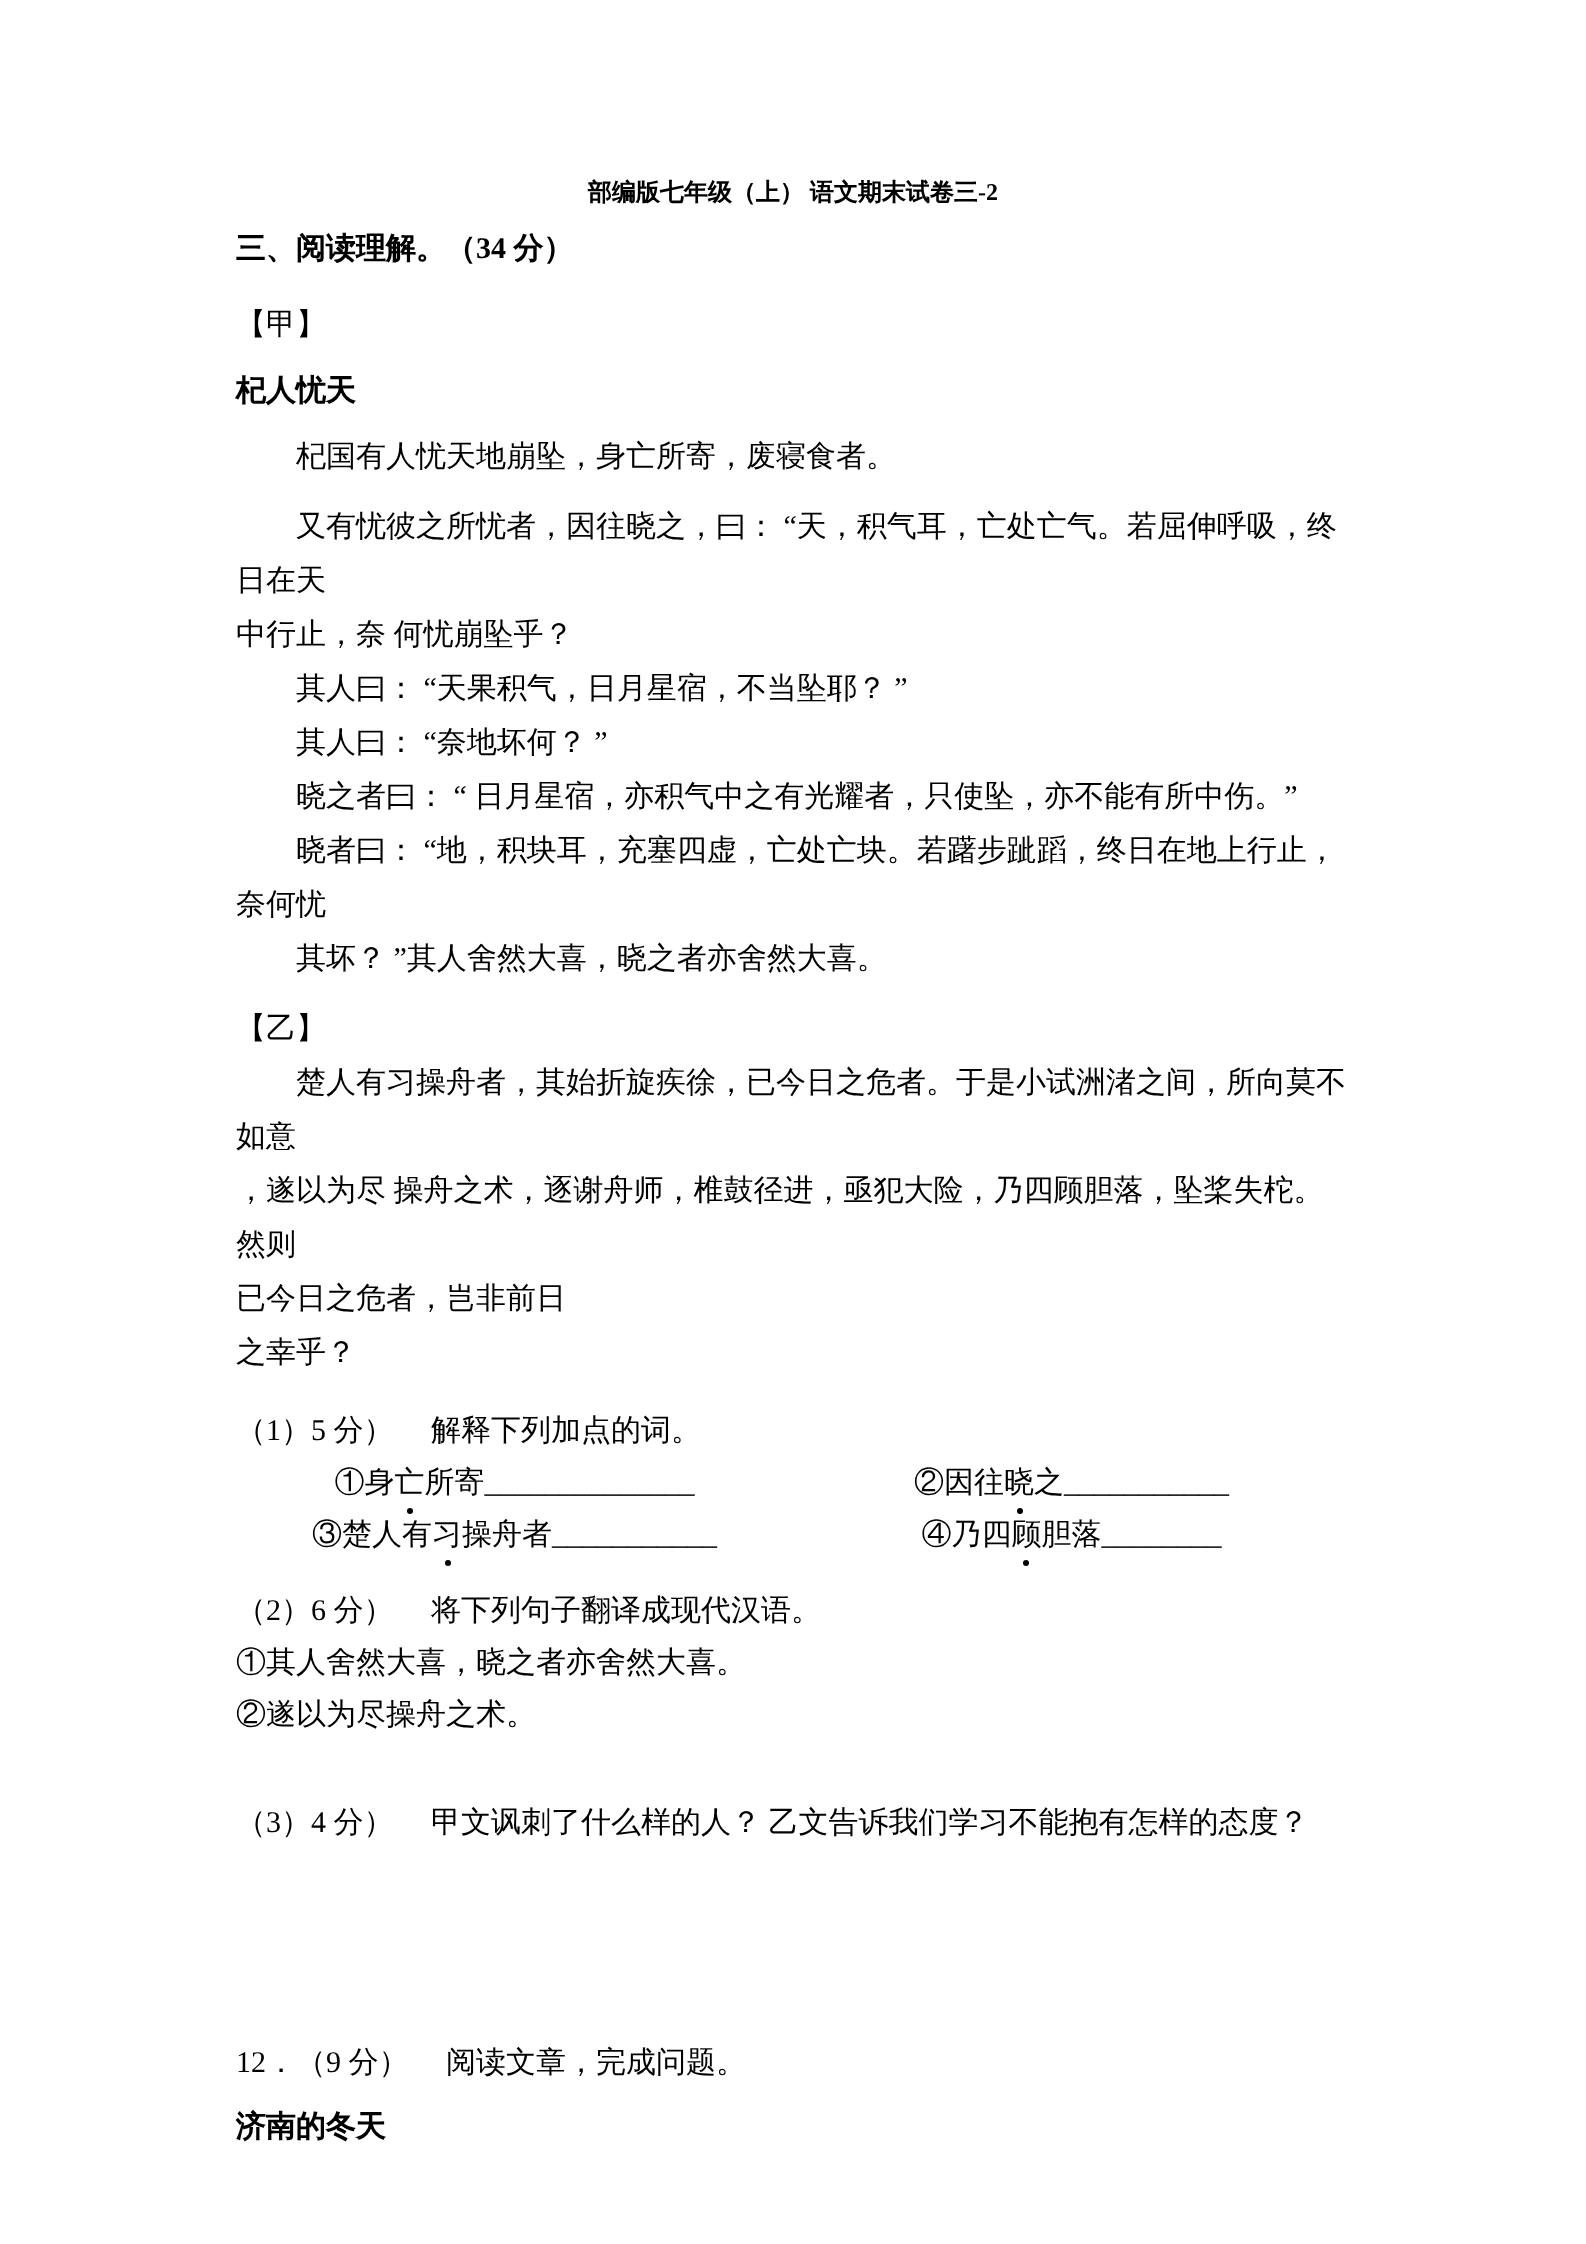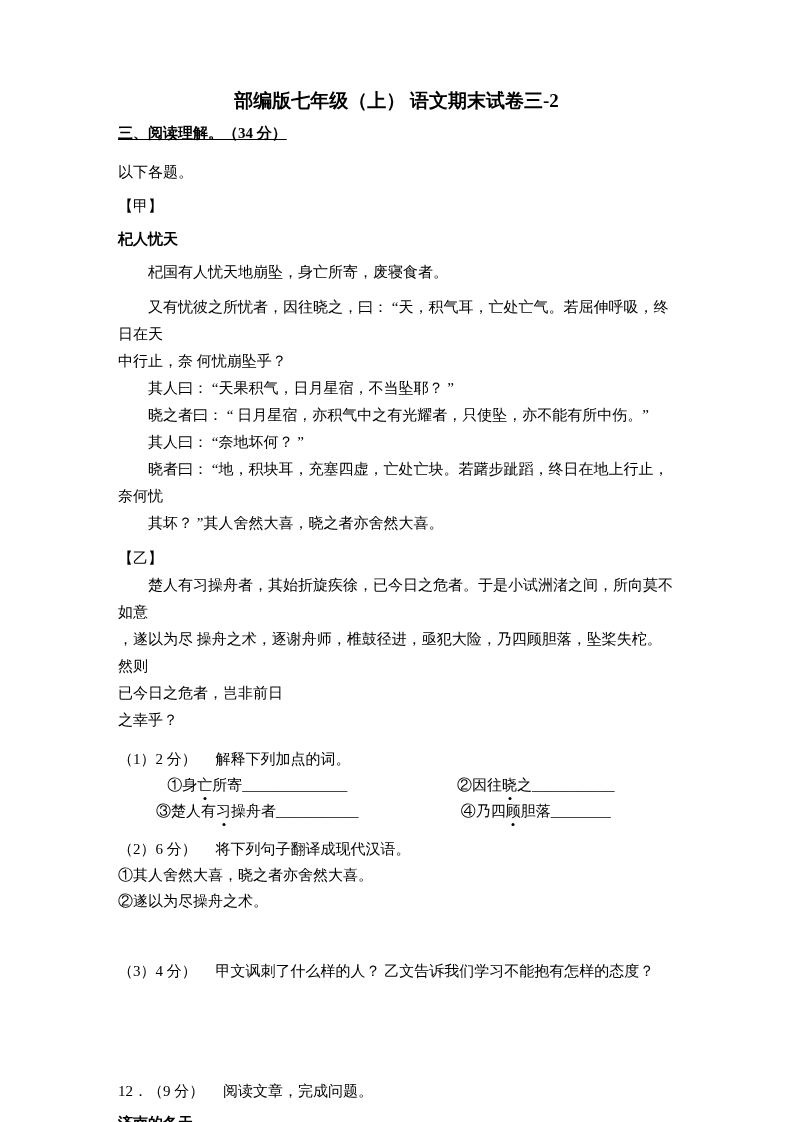--- a/index.html
+++ b/index.html
@@ -11,29 +11,28 @@
     background: #ffffff;
     box-sizing: border-box;
     padding: 88px 118px 0 118px;
     font-family: "Liberation Serif", "DejaVu Serif", serif;
     font-size: 15px;
     color: #000000;
   }
   .doc-title {
     margin: 0 0 10px 0;
     text-align: center;
-    font-size: 19px;
+    font-size: 12px;
     font-weight: bold;
     white-space: pre-wrap;
   }
   .section-head {
     font-weight: bold;
     margin: 0 0 16px 0;
     white-space: pre-wrap;
-    text-decoration: underline;
   }
   .q-intro { margin: 0; line-height: 26px; white-space: pre-wrap; }
   .bracket-label { margin: 8px 0 0 0; line-height: 27px; white-space: pre-wrap; }
   .center-title {
     text-align: left;
     font-weight: bold;
     margin: 6px 0 6px 0;
     line-height: 27px;
     white-space: pre-wrap;
   }
@@ -49,55 +48,54 @@
     position: absolute;
     left: 50%;
     bottom: -2px;
     transform: translateX(-50%);
     width: 3px;
     height: 3px;
     border-radius: 50%;
     background: #000;
   }
   .answer-line { line-height: 26px; white-space: pre-wrap; }
-  .sub3 { margin-top: 44px; }
+  .sub3 { margin-top: 28px; }
   .q12-intro { margin-top: 94px; line-height: 26px; white-space: pre-wrap; }
 </style>
 </head>
 <body>
 
 <div class="page">
 
   <h1 class="doc-title">部编版七年级（上） 语文期末试卷三-2</h1>
 
   <div class="section-head">三、阅读理解。（34 分）</div>
 
-  <div class="q-intro">以下各题。</div>
 
   <div class="bracket-label">【甲】</div>
 
   <div class="center-title">杞人忧天</div>
 
   <div class="line indent first-para">杞国有人忧天地崩坠，身亡所寄，废寝食者。</div>
   <div class="line indent">又有忧彼之所忧者，因往晓之，曰： “天，积气耳，亡处亡气。若屈伸呼吸，终日在天</div>
   <div class="line">中行止，奈 何忧崩坠乎？</div>
   <div class="line indent">其人曰： “天果积气，日月星宿，不当坠耶？ ”</div>
+  <div class="line indent">其人曰： “奈地坏何？ ”</div>
   <div class="line indent">晓之者曰： “ 日月星宿，亦积气中之有光耀者，只使坠，亦不能有所中伤。”</div>
-  <div class="line indent">其人曰： “奈地坏何？ ”</div>
   <div class="line indent">晓者曰： “地，积块耳，充塞四虚，亡处亡块。若躇步跐蹈，终日在地上行止，奈何忧</div>
   <div class="line indent">其坏？ ”其人舍然大喜，晓之者亦舍然大喜。</div>
 
   <div class="bracket-label">【乙】</div>
 
   <div class="line indent">楚人有习操舟者，其始折旋疾徐，已今日之危者。于是小试洲渚之间，所向莫不如意</div>
   <div class="line">，遂以为尽 操舟之术，逐谢舟师，椎鼓径进，亟犯大险，乃四顾胆落，坠桨失柁。然则</div>
   <div class="line">已今日之危者，岂非前日</div>
   <div class="line">之幸乎？</div>
 
-  <div class="sub-q">（1）2 分）　 解释下列加点的词。</div>
+  <div class="sub-q">（1）5 分）　 解释下列加点的词。</div>
 
   <div class="blank-row">
     <div class="col"><span>①身</span><span class="dotted">亡</span><span>所寄</span><span>______________</span></div>
     <div class="col"><span>②因往</span><span class="dotted">晓</span><span>之</span><span>___________</span></div>
   </div>
   <div class="blank-row">
     <div class="col"><span>③楚人有</span><span class="dotted">习</span><span>操舟者</span><span>___________</span></div>
     <div class="col"><span>④乃四</span><span class="dotted">顾</span><span>胆落</span><span>________</span></div>
   </div>
 

